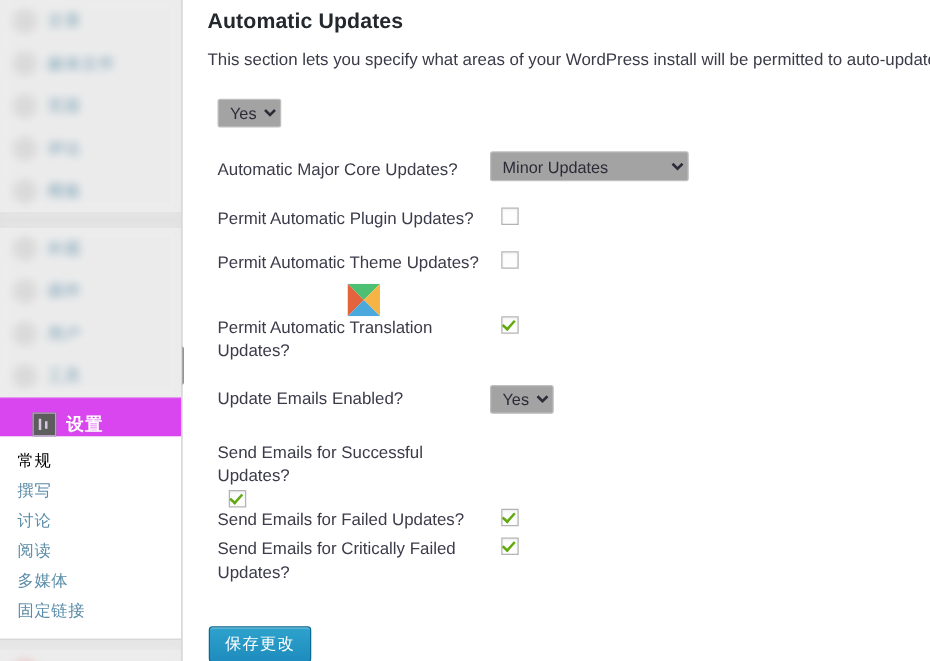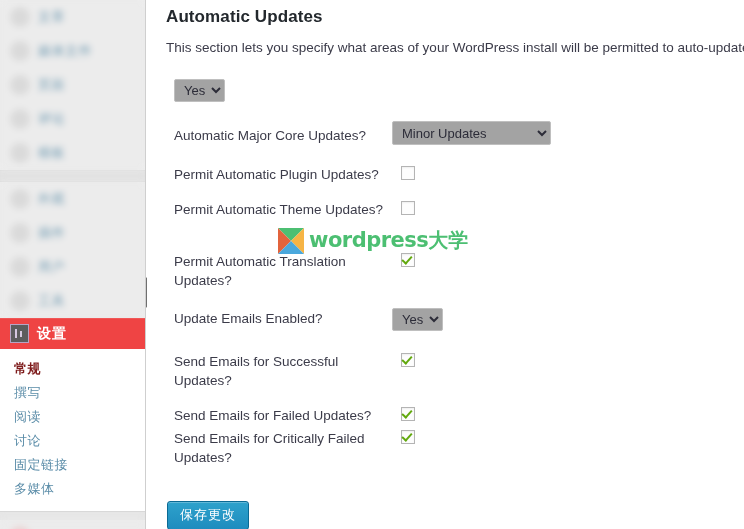--- a/index.html
+++ b/index.html
@@ -73,24 +73,24 @@
     height: 10px;
     background: #e2e2e2;
     border-top: 1px solid #dcdcdc;
     border-bottom: 1px solid #dcdcdc;
   }
 
   
   #settings-row {
     position: relative;
     height: 31px;
-    background: #ef4444;
+    background: #d946ef;
     display: flex;
-    align-items: center;
-    padding-left: 10px;
+    align-items: flex-end;
+    padding-left: 26px;
     box-sizing: border-box;
     box-shadow: inset 0 1px 0 rgba(255,255,255,0.10);
   }
   #settings-row .set-icon {
     width: 17px; height: 17px;
     border: 1px solid #b7a4c4;
     background: #5d5d5d;
     margin-right: 8px;
     position: relative;
     flex: 0 0 auto;
@@ -130,22 +130,22 @@
     padding: 8px 0 10px 0;
   }
   .submenu-item {
     padding: 3px 0 3px 14px;
     font-size: 13px;
     color: #5a8ca8;
     line-height: 18px;
     letter-spacing: 0.5px;
   }
   .submenu-item.current {
-    color: #7f1d1d;
-    font-weight: bold;
+    color: #000000;
+    font-weight: normal;
   }
 
   .menu-bottom-sep {
     height: 8px;
     background: #e6e6e6;
     border-top: 1px solid #d8d8d8;
   }
 
   
   #content {
@@ -324,24 +324,24 @@
     </div>
 
     <div id="settings-row">
       <span class="set-icon"></span>
       <span class="set-label">设置</span>
     </div>
 
     <div id="submenu">
       <div class="submenu-item current">常规</div>
       <div class="submenu-item">撰写</div>
+      <div class="submenu-item">讨论</div>
       <div class="submenu-item">阅读</div>
-      <div class="submenu-item">讨论</div>
+      <div class="submenu-item">多媒体</div>
       <div class="submenu-item">固定链接</div>
-      <div class="submenu-item">多媒体</div>
     </div>
 
     <div class="menu-bottom-sep"></div>
 
     <div class="menu-block blurred-soft">
       <div class="menu-item">
         <span class="mi-icon" style="background:#e9c6c6;"></span>
 
       </div>
 
@@ -395,21 +395,21 @@
 
     <div class="form-row" style="top:308px;">
       <div class="field-label">Update Emails Enabled?</div>
       <div class="field-control">
         <select class="narrow">
           <option>Yes</option>
         </select>
       </div>
     </div>
 
-    <div class="form-row" style="top:351px;">
+    <div class="form-row" style="top:351px;flex-direction:column;">
       <div class="field-label">Send Emails for Successful Updates?</div>
       <div class="field-control" style="padding-left:9px;">
         <input type="checkbox" checked="" style="">
       </div>
     </div>
 
     <div class="form-row" style="top:405px;">
       <div class="field-label">Send Emails for Failed Updates?</div>
       <div class="field-control" style="padding-left:9px;">
         <input type="checkbox" checked="" style="">
@@ -427,17 +427,16 @@
 
     <div id="watermark">
       <span id="wm-logo">
         <svg width="26" height="26" viewBox="0 0 26 26" xmlns="http://www.w3.org/2000/svg">
           <polygon points="0,0 26,0 13,13" fill="#4cbf72"></polygon>
           <polygon points="0,0 13,13 0,26" fill="#e2633c"></polygon>
           <polygon points="26,0 26,26 13,13" fill="#f6b445"></polygon>
           <polygon points="0,26 13,13 26,26" fill="#4aa8dd"></polygon>
         </svg>
       </span>
-      <span id="wm-text"><span>wordpress</span><span class="cn">大学</span></span>
     </div>
 
   </div>
 </div>
 
 </body></html>

